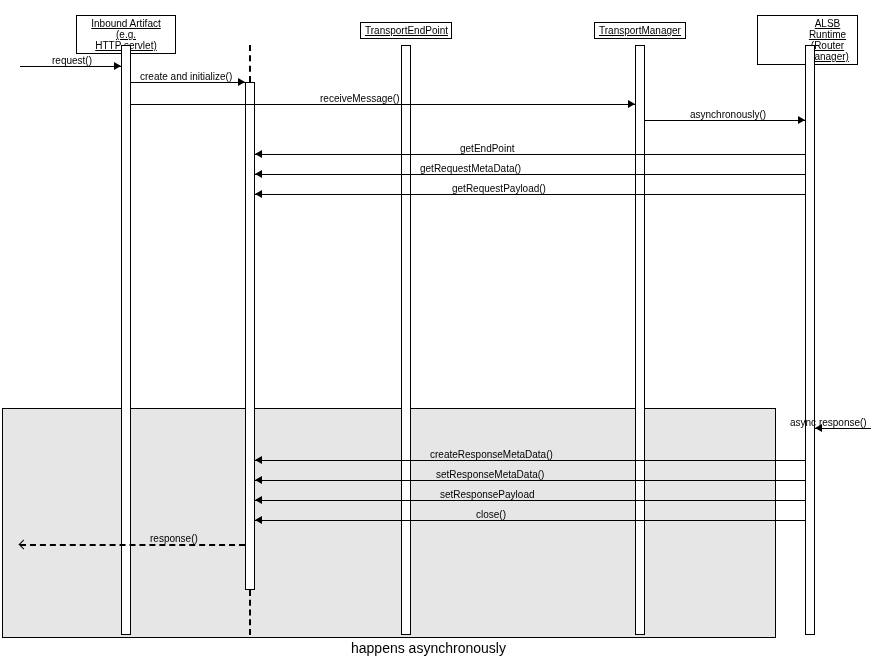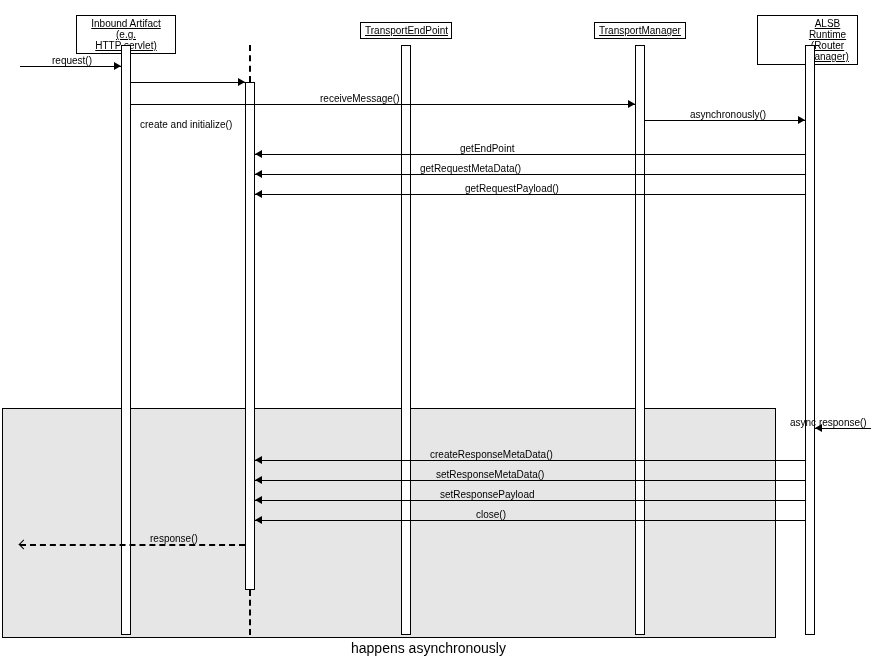--- a/index.html
+++ b/index.html
@@ -108,41 +108,41 @@
 <div class="activation" style="left:805px; top:45px; height:590px;"></div>
 
 <div class="lifeline-dashed" style="left:249px; top:590px; height:45px;"></div>
 
 <div class="msg" style="left:20px; top:66px; width:101px;"></div>
 <div class="arrow-right" style="left:114px; top:62px;"></div>
 <div class="msg-label" style="left:52px; top:55px;">request()</div>
 
 <div class="msg" style="left:131px; top:82px; width:114px;"></div>
 <div class="arrow-right" style="left:238px; top:78px;"></div>
-<div class="msg-label" style="left:140px; top:71px;margin-top:48px;">create and initialize()</div>
+<div class="msg-label" style="left:140px; top:71px;">create and initialize()</div>
 
 <div class="msg" style="left:131px; top:104px; width:504px;"></div>
 <div class="arrow-right" style="left:628px; top:100px;"></div>
 <div class="msg-label" style="left:320px; top:93px;">receiveMessage()</div>
 
 <div class="msg" style="left:645px; top:120px; width:160px;"></div>
 <div class="arrow-right" style="left:798px; top:116px;"></div>
 <div class="msg-label" style="left:690px; top:109px;">asynchronously()</div>
 
 <div class="msg" style="left:255px; top:154px; width:550px;"></div>
 <div class="arrow-left" style="left:255px; top:150px;"></div>
 <div class="msg-label" style="left:460px; top:143px;">getEndPoint</div>
 
 <div class="msg" style="left:255px; top:174px; width:550px;"></div>
 <div class="arrow-left" style="left:255px; top:170px;"></div>
 <div class="msg-label" style="left:420px; top:163px;">getRequestMetaData()</div>
 
 <div class="msg" style="left:255px; top:194px; width:550px;"></div>
 <div class="arrow-left" style="left:255px; top:190px;"></div>
-<div class="msg-label" style="left:465px; top:183px;text-align:right;">getRequestPayload()</div>
+<div class="msg-label" style="left:452px; top:183px;text-align:right;">getRequestPayload()</div>
 
 <div class="msg" style="left:815px; top:428px; width:56px;"></div>
 <div class="arrow-left" style="left:815px; top:424px;"></div>
 <div class="msg-label" style="left:790px; top:417px;">async response()</div>
 
 <div class="msg" style="left:255px; top:460px; width:550px;"></div>
 <div class="arrow-left" style="left:255px; top:456px;"></div>
 <div class="msg-label" style="left:430px; top:449px;text-align:right;">createResponseMetaData()</div>
 
 <div class="msg" style="left:255px; top:480px; width:550px;"></div>

